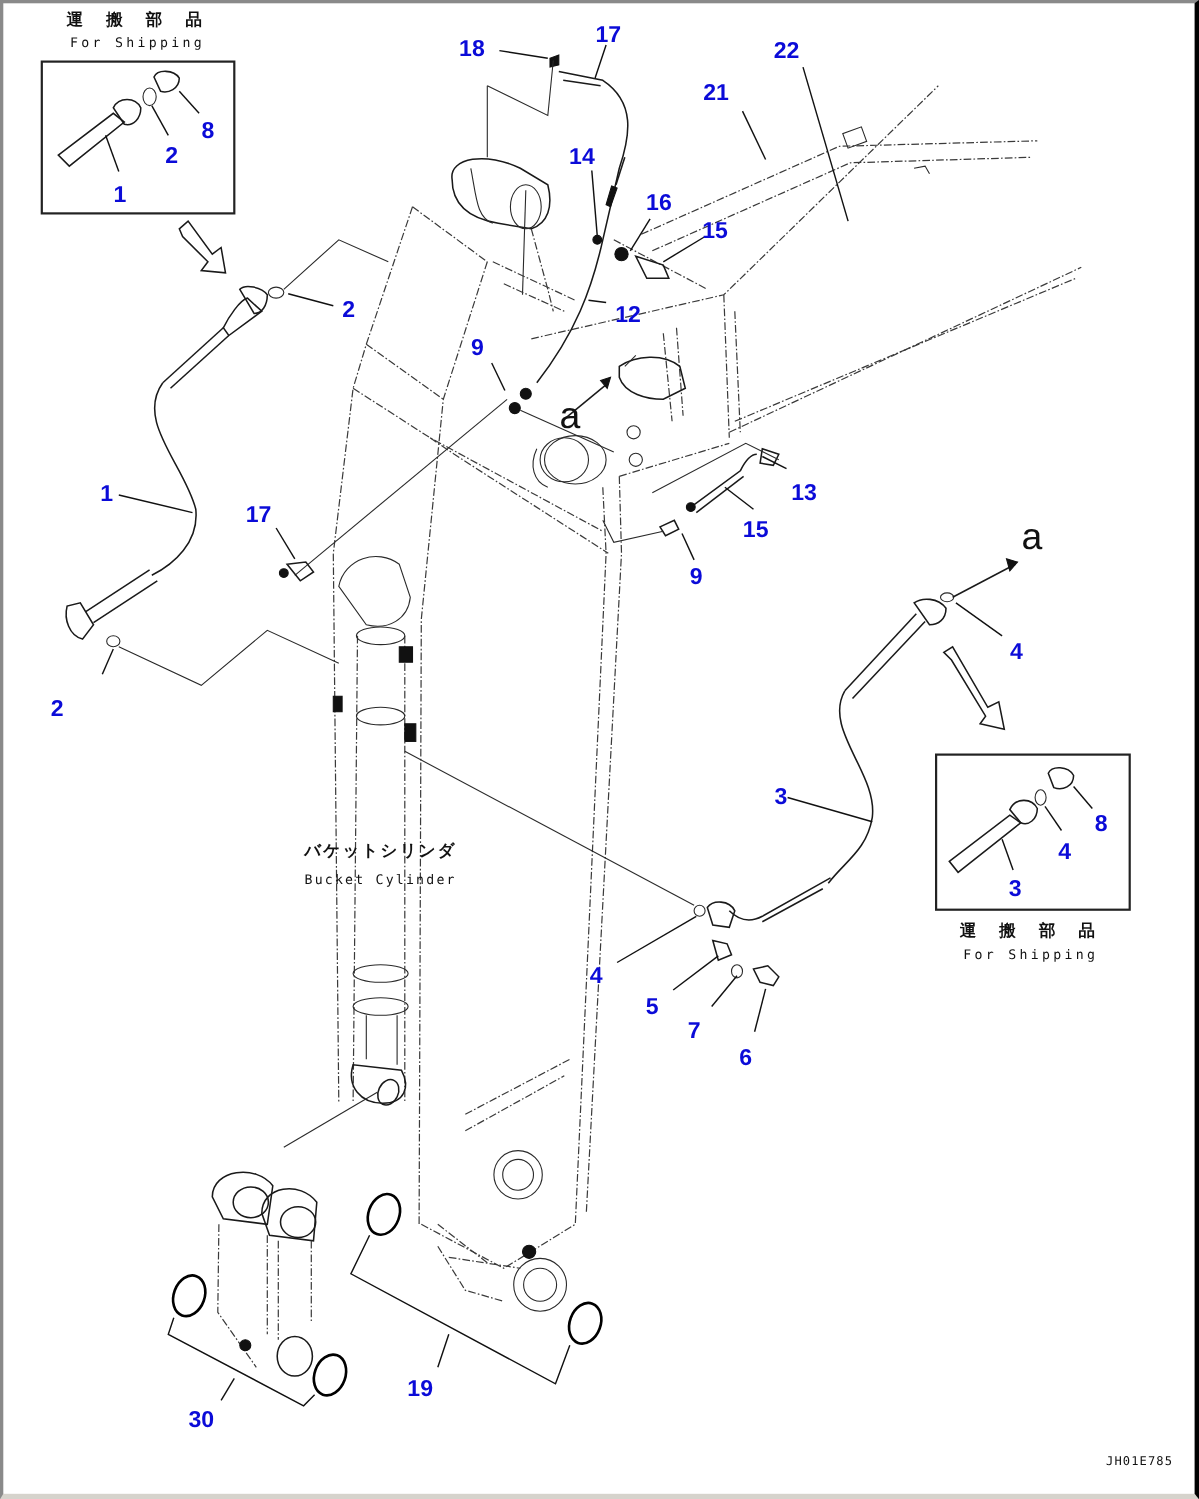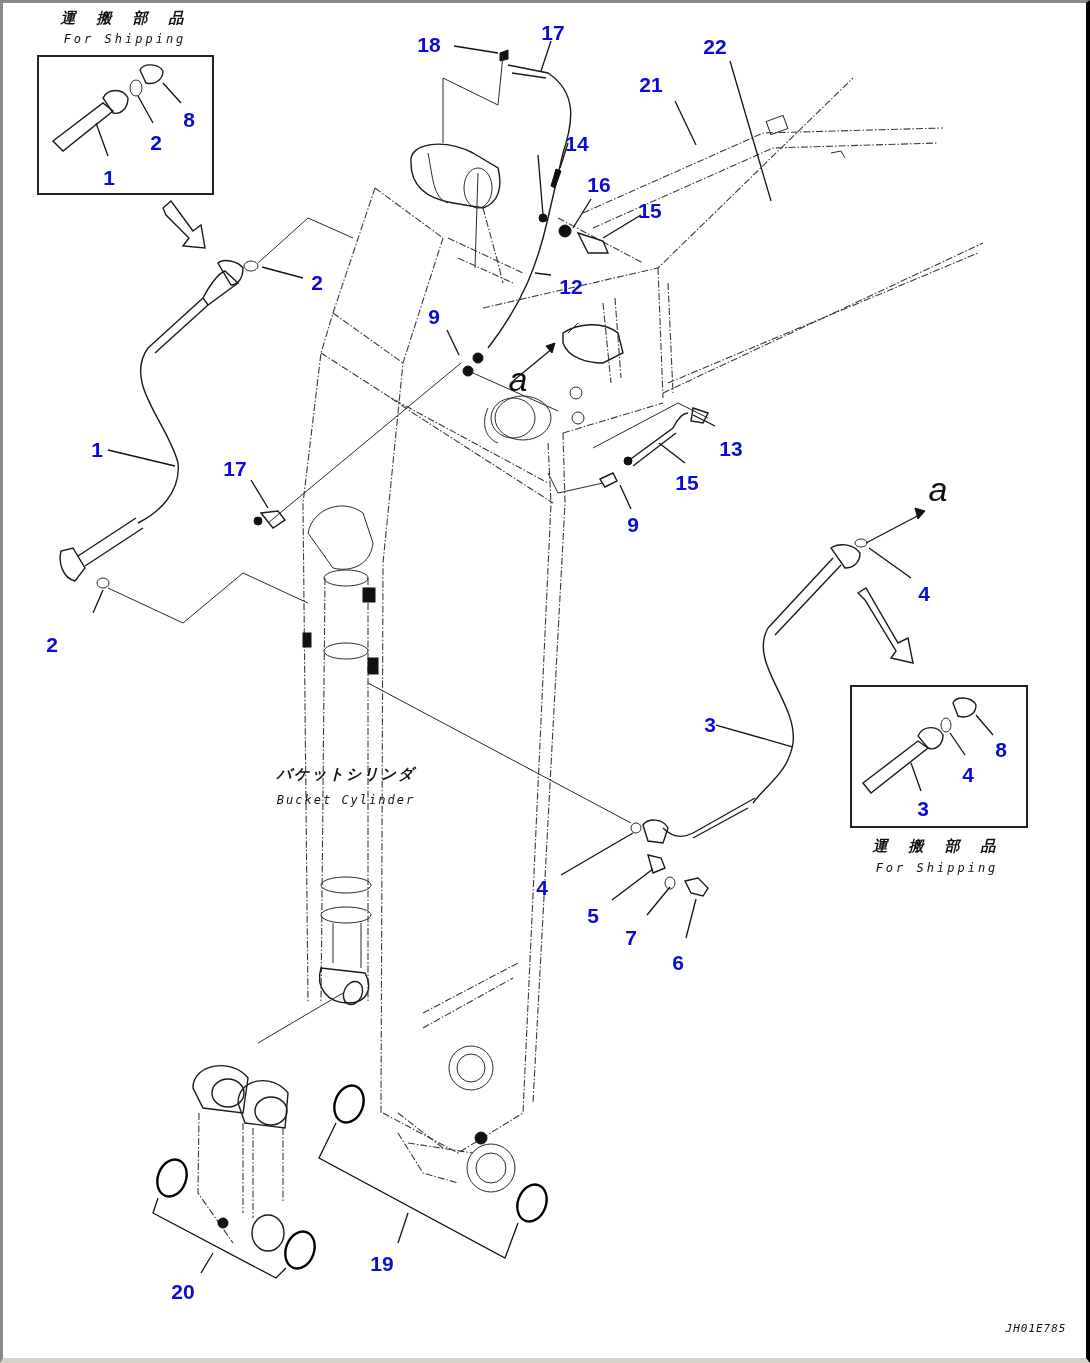--- a/index.html
+++ b/index.html
@@ -10,21 +10,21 @@
     border-right: 4px solid #000; border-bottom: 5px solid #d6d3cc;
   }
   svg#drawing { position: absolute; left: 0; top: 0; }
   .callout {
     position: absolute; font-family: "Liberation Sans", sans-serif; font-weight: bold;
     font-size: 21px; color: #0b0bd8; line-height: 1; white-space: nowrap; cursor: pointer;
     transform: translate(-50%, -50%);
   }
   .ann {
     position: absolute; font-family: "DejaVu Sans Mono", monospace; color: #111;
-    white-space: nowrap; letter-spacing: 3px; transform: translate(-50%, -50%); font-style: italic;
+    white-space: nowrap; letter-spacing: 3px; transform: translate(-50%, -50%);
   }
   .ann.jp { font-size: 15px; letter-spacing: 6px; font-weight: bold; }
   .ann.en { font-size: 12px; }
   .ann.ref { font-family: "Liberation Sans", sans-serif; font-size: 34px; letter-spacing: 0; }
   .ann.code { font-size: 11px; letter-spacing: 1px; }
   .ship-box { position: absolute; border: 2px solid #222; box-sizing: border-box; }
   .ln { fill: none; stroke: #1a1a1a; stroke-width: 1.4; }
   .thin { fill: none; stroke: #2a2a2a; stroke-width: 1; }
   .dash { fill: none; stroke: #3a3a3a; stroke-width: 1.1; stroke-dasharray: 7 2 1.5 2; }
   .leader { fill: none; stroke: #111; stroke-width: 1.3; }
@@ -269,32 +269,32 @@
   <span class="callout" style="left:153px;top:139px;">2</span>
   <span class="callout" style="left:186px;top:116px;">8</span>
   <span class="callout" style="left:314px;top:279px;">2</span>
   <span class="callout" style="left:94px;top:446px;">1</span>
   <span class="callout" style="left:49px;top:641px;">2</span>
   <span class="callout" style="left:232px;top:465px;">17</span>
   <span class="callout" style="left:426px;top:41px;">18</span>
   <span class="callout" style="left:550px;top:29px;">17</span>
   <span class="callout" style="left:648px;top:81px;">21</span>
   <span class="callout" style="left:712px;top:43px;">22</span>
-  <span class="callout" style="left:526px;top:140px;margin-left:48px;">14</span>
+  <span class="callout" style="left:526px;top:140px;">14</span>
   <span class="callout" style="left:596px;top:181px;">16</span>
   <span class="callout" style="left:647px;top:207px;">15</span>
   <span class="callout" style="left:568px;top:283px;">12</span>
   <span class="callout" style="left:431px;top:313px;">9</span>
   <span class="callout" style="left:728px;top:445px;">13</span>
   <span class="callout" style="left:684px;top:479px;">15</span>
   <span class="callout" style="left:630px;top:521px;">9</span>
   <span class="callout" style="left:921px;top:590px;">4</span>
   <span class="callout" style="left:707px;top:721px;">3</span>
   <span class="callout" style="left:998px;top:746px;">8</span>
   <span class="callout" style="left:965px;top:771px;">4</span>
   <span class="callout" style="left:920px;top:805px;">3</span>
   <span class="callout" style="left:539px;top:884px;">4</span>
   <span class="callout" style="left:590px;top:912px;">5</span>
   <span class="callout" style="left:628px;top:934px;">7</span>
   <span class="callout" style="left:675px;top:959px;">6</span>
   <span class="callout" style="left:379px;top:1260px;">19</span>
-  <span class="callout" style="left:180px;top:1288px;">20</span>
+  <span class="callout" style="left:180px;top:1288px;">30</span>
 </div>
 
 </body></html>

